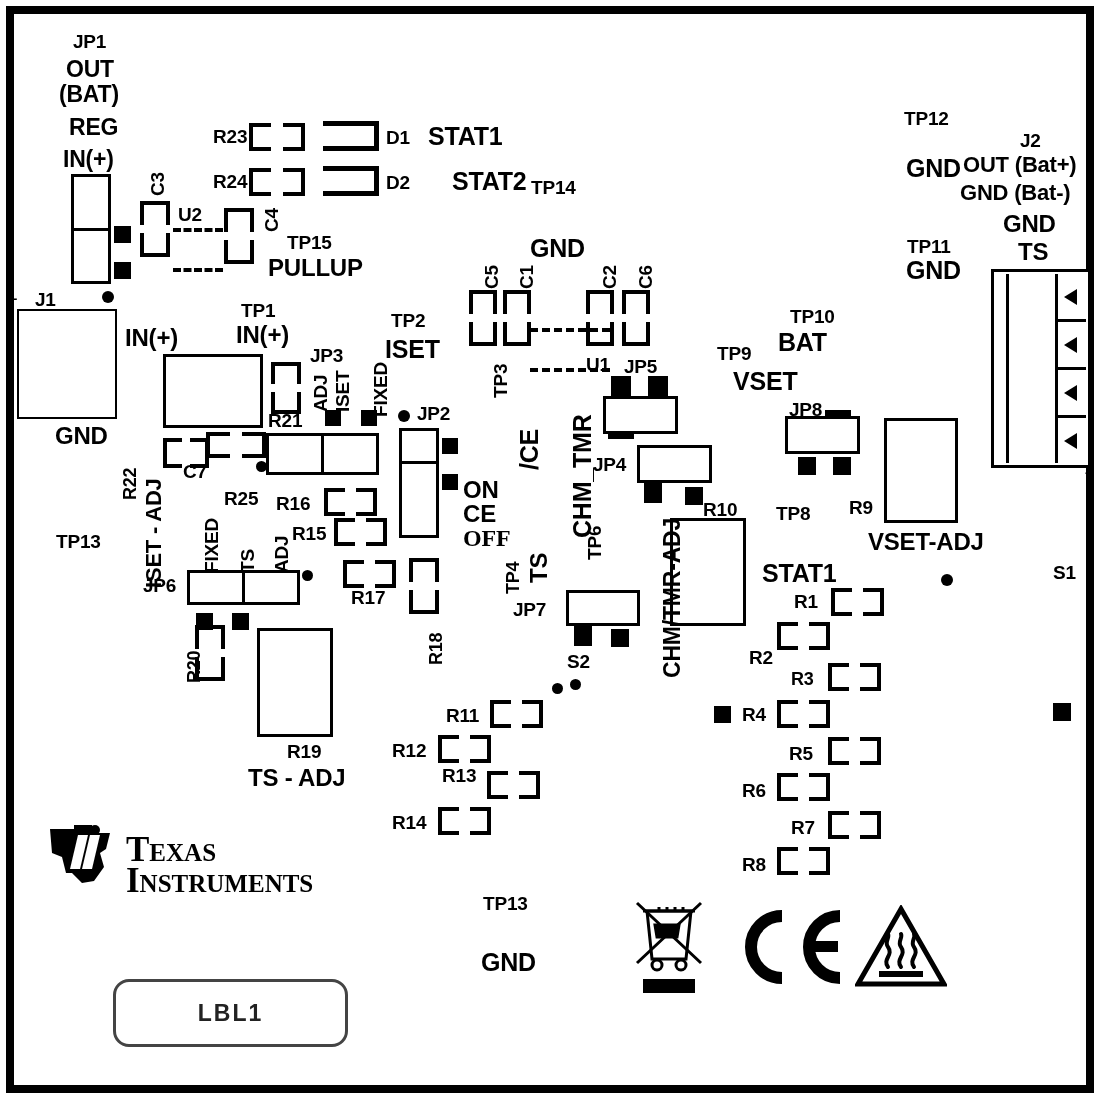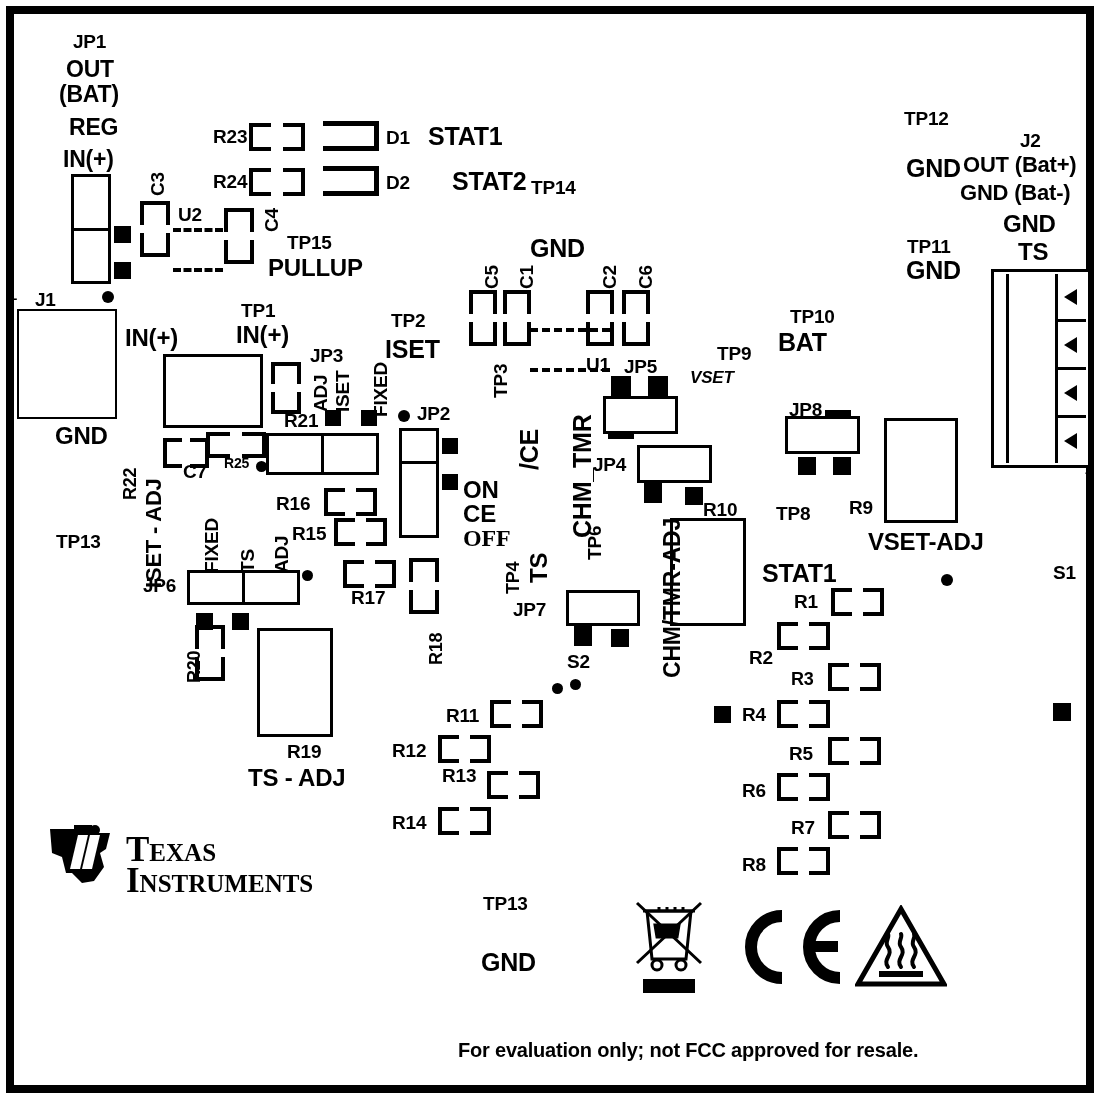--- a/index.html
+++ b/index.html
@@ -176,28 +176,28 @@
 
   <div class="cap" style="left:171px;top:430px;width:30px;height:46px;transform:rotate(90deg);">
       <div class="tb"></div>
       <div class="bb"></div>
     </div>
   <div class="t" style="left:183px;top:462px;font-size:19px;">C7</div>
   <div class="res" style="left:206px;top:432px;width:60px;height:26px;">
       <div class="lb"></div>
       <div class="rb"></div>
     </div>
-  <div class="t" style="left:224px;top:456px;font-size:14px;text-align:center;">R25</div>
+  <div class="t" style="left:224px;top:489px;font-size:19px;text-align:center;">R25</div>
   <div class="dot" style="left:256px;top:461px;width:11px;height:11px;"></div>
 
   <div class="cap" style="left:271px;top:362px;width:30px;height:52px;">
       <div class="tb"></div>
       <div class="bb"></div>
     </div>
-  <div class="t" style="left:268px;top:411px;font-size:19px;margin-left:16px;">R21</div>
+  <div class="t" style="left:268px;top:411px;font-size:19px;">R21</div>
 
   <div class="t" style="left:310px;top:346px;font-size:19px;">JP3</div>
   <div class="t rot90" style="left:311px;top:412px;font-size:19px;">ADJ</div>
   <div class="t rot90" style="left:333px;top:412px;font-size:19px;">ISET</div>
   <div class="t rot90" style="left:371px;top:417px;font-size:19px;">FIXED</div>
   <div class="pad" style="left:325px;top:410px;width:16px;height:16px;"></div>
   <div class="pad" style="left:361px;top:410px;width:16px;height:16px;"></div>
   <div class="jmp" style="left:266px;top:433px;width:113px;height:42px;">
     <div></div>
     <div></div>
@@ -251,21 +251,21 @@
 
   <div class="t rot90" style="left:570px;top:538px;font-size:25px;">CHM_TMR</div>
 
   <div class="t" style="left:624px;top:357px;font-size:19px;">JP5</div>
   <div class="pad" style="left:611px;top:376px;width:20px;height:20px;"></div>
   <div class="pad" style="left:648px;top:376px;width:20px;height:20px;"></div>
   <div class="outline" style="left:603px;top:396px;width:75px;height:38px;"></div>
   <div class="pad" style="left:608px;top:432px;width:26px;height:7px;"></div>
 
   <div class="t" style="left:717px;top:344px;font-size:19px;">TP9</div>
-  <div class="t" style="left:690px;top:369px;font-size:17px;font-style:italic;">VSET</div>
+  <div class="t" style="left:733px;top:369px;font-size:25px;">VSET</div>
 
   <div class="t" style="left:593px;top:455px;font-size:19px;">JP4</div>
   <div class="outline" style="left:637px;top:445px;width:75px;height:38px;"></div>
   <div class="pad" style="left:644px;top:481px;width:18px;height:22px;"></div>
   <div class="pad" style="left:685px;top:487px;width:18px;height:18px;"></div>
 
   <div class="t" style="left:703px;top:500px;font-size:19px;">R10</div>
   <div class="outline" style="left:670px;top:518px;width:76px;height:108px;"></div>
 
   <div class="t rot90" style="left:661px;top:678px;font-size:23px;">CHM/TMR-ADJ</div>
@@ -421,20 +421,23 @@
     <svg width="70" height="62" viewBox="0 0 70 62">
       <path fill="#000" d="M2 6 L26 6 L26 2 L44 2 L46 10 L62 10 L58 26 L52 30 L56 44 L46 58 L34 60 L24 50 L18 50 L14 34 L4 30 Z"></path>
       <path fill="#fff" d="M30 12 L40 12 L32 46 L22 46 Z"></path>
       <path fill="#fff" d="M42 12 L52 12 L44 46 L34 46 Z"></path>
       <circle cx="47" cy="7" r="5" fill="#000"></circle>
     </svg>
   </div>
   <div class="t" style="left:126px;top:832px;font-size:35px;font-family:'Liberation Serif',serif;font-variant:small-caps;letter-spacing:0px;">Texas</div>
   <div class="t" style="left:126px;top:863px;font-size:35px;font-family:'Liberation Serif',serif;font-variant:small-caps;letter-spacing:0px;">Instruments</div>
 
+  <div class="lbl" style="left:113px;top:979px;width:235px;height:68px;">
+    <span style="font-size:23px;font-weight:bold;letter-spacing:2px;color:#222;">LBL1</span>
+  </div>
 
   <div class="t" style="left:483px;top:894px;font-size:19px;">TP13</div>
   <div class="t" style="left:481px;top:950px;font-size:25px;">GND</div>
 
   <div class="sym" style="left:633px;top:895px;width:72px;height:104px;">
     <svg width="72" height="104" viewBox="0 0 72 104">
       <g fill="none" stroke="#000" stroke-width="3">
         <path d="M14 16 H58 L53 64 H19 Z"></path>
         <path d="M10 16 H62"></path>
         <path d="M26 12 V16 M34 12 V16 M42 12 V16 M50 12 V16"></path>
@@ -460,15 +463,14 @@
       <path d="M46 4 L89 79 H3 Z" fill="none" stroke="#000" stroke-width="5"></path>
       <rect x="24" y="66" width="44" height="6" fill="#000"></rect>
       <g fill="none" stroke="#000" stroke-width="4" stroke-linecap="round">
         <path d="M33 62 C27 54 39 50 33 42 C29 37 35 33 33 29"></path>
         <path d="M46 62 C40 54 52 50 46 42 C42 37 48 33 46 29"></path>
         <path d="M59 62 C53 54 65 50 59 42 C55 37 61 33 59 29"></path>
       </g>
     </svg>
   </div>
 
-  <div class="t" style="left:458px;top:1040px;font-size:20px;font-weight:bold;">For evaluation only; not FCC approved for resale.</div>
 
 </div>
 
 </body></html>

